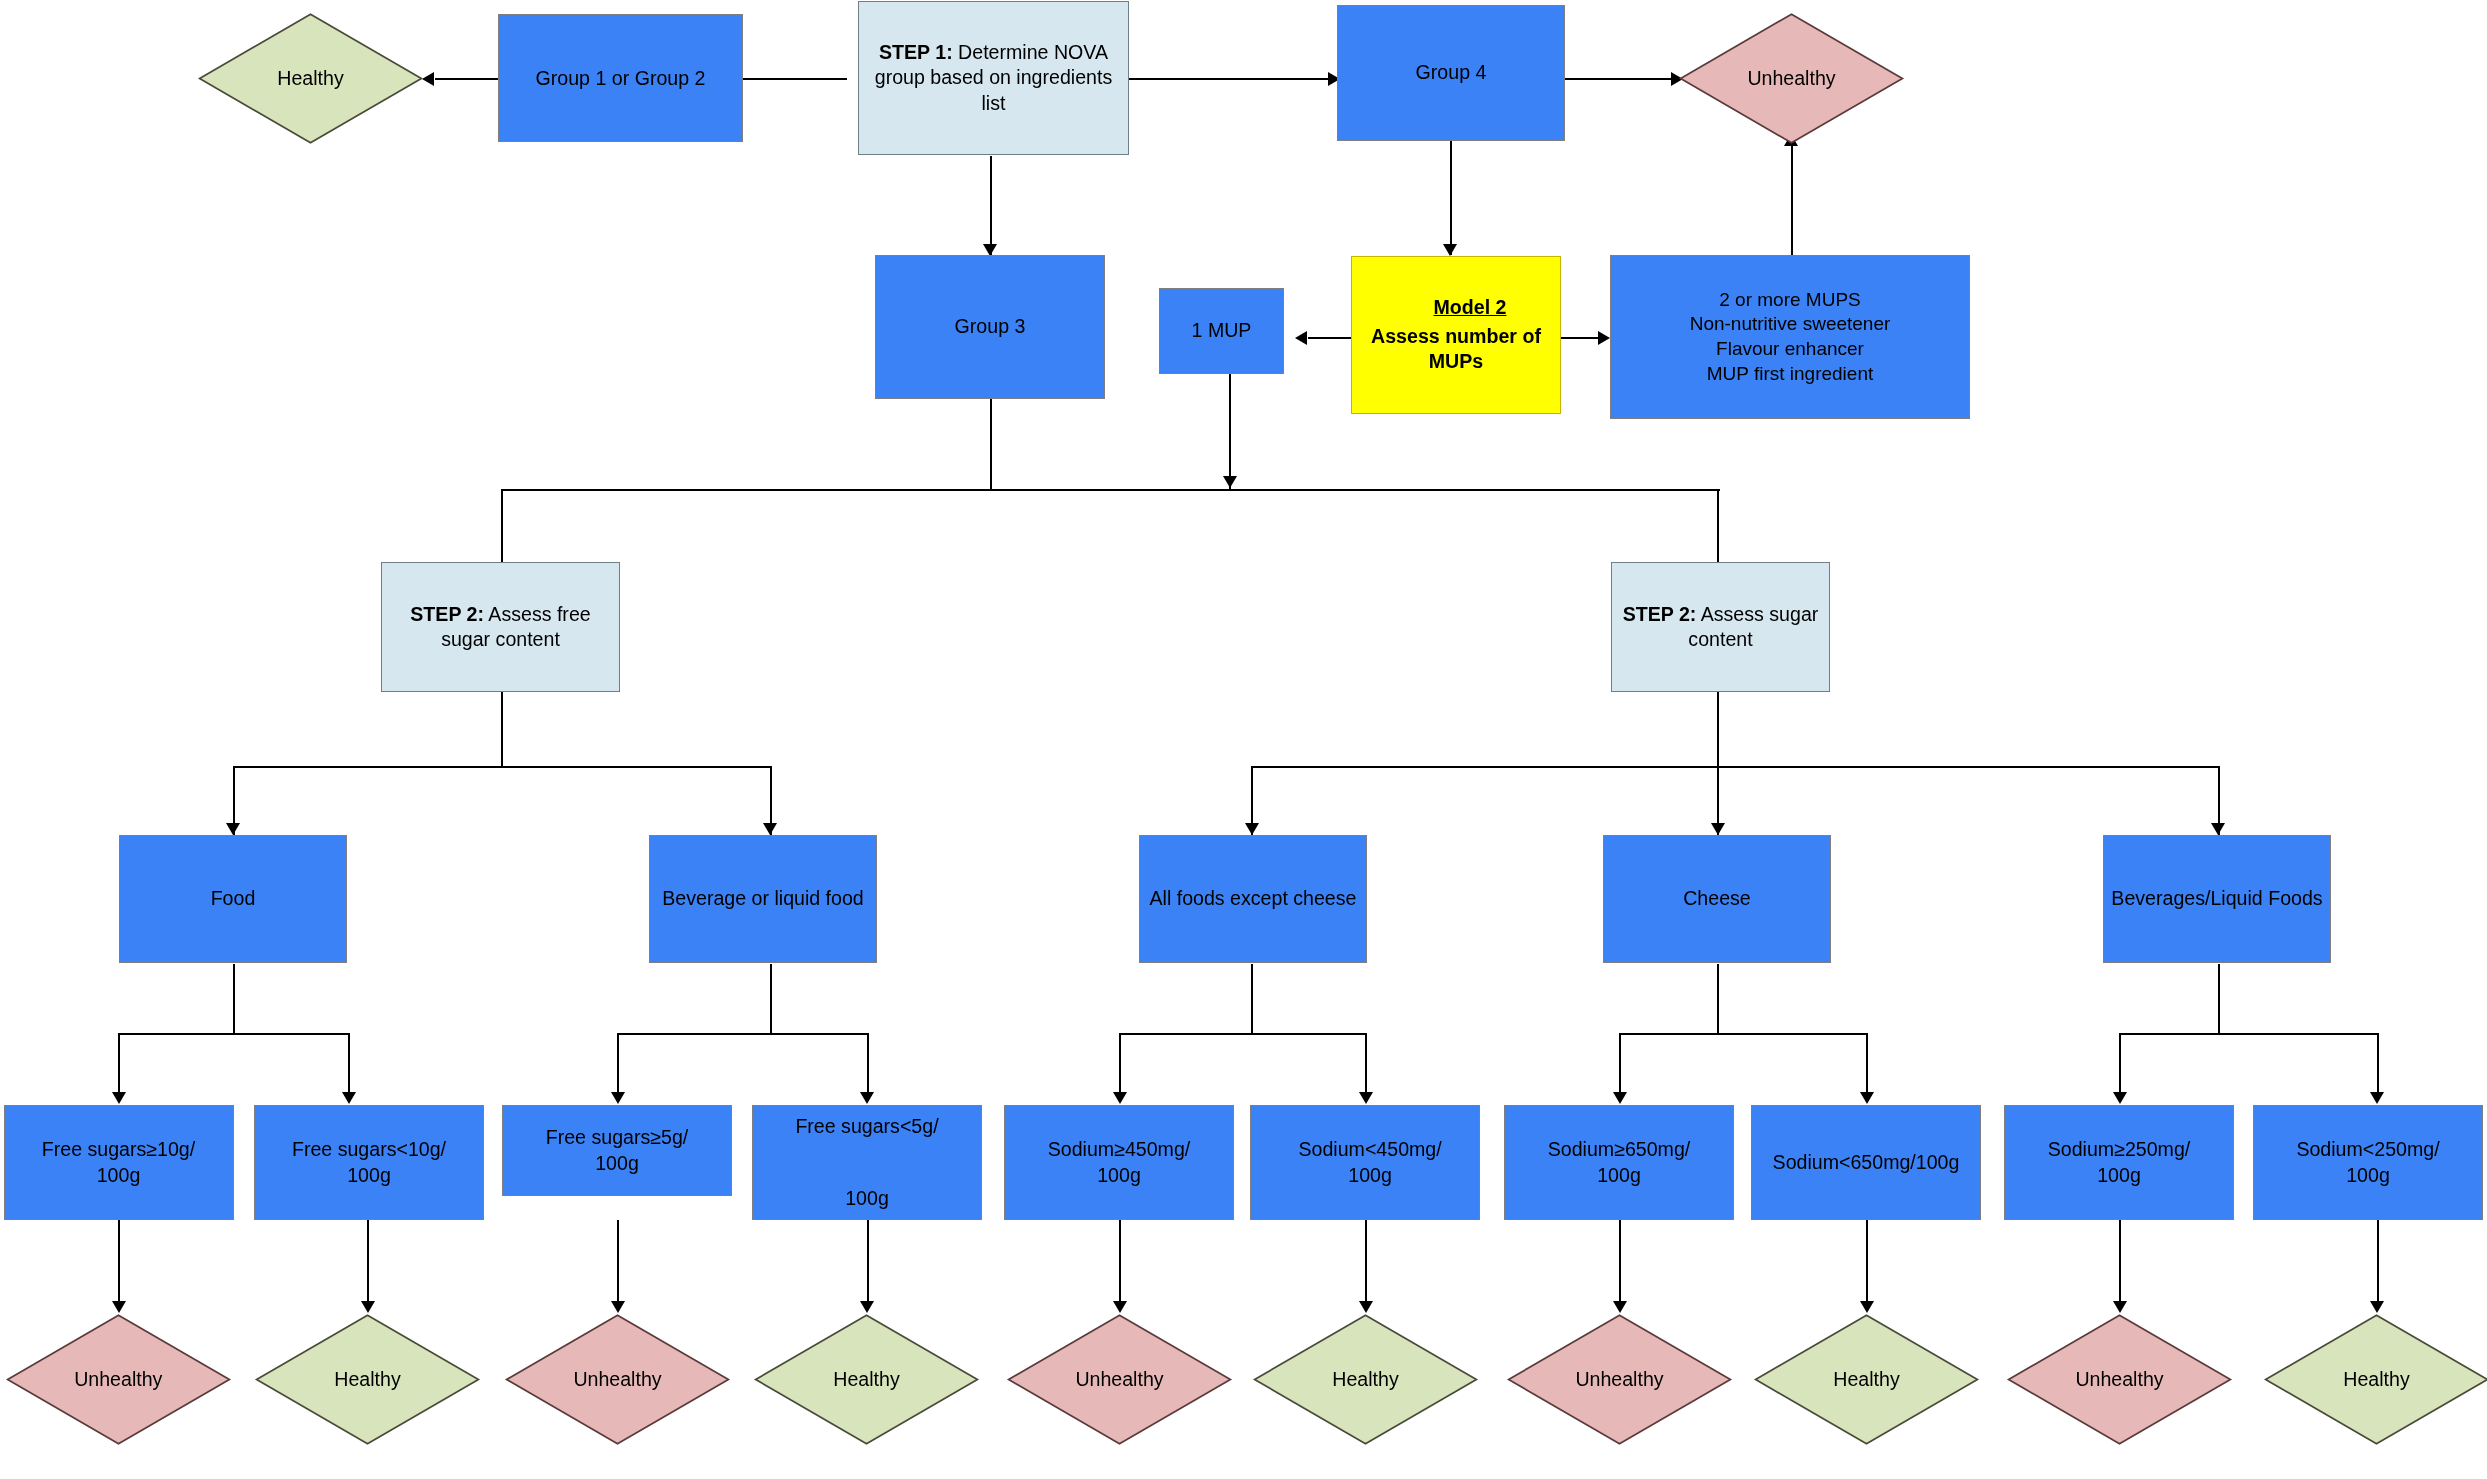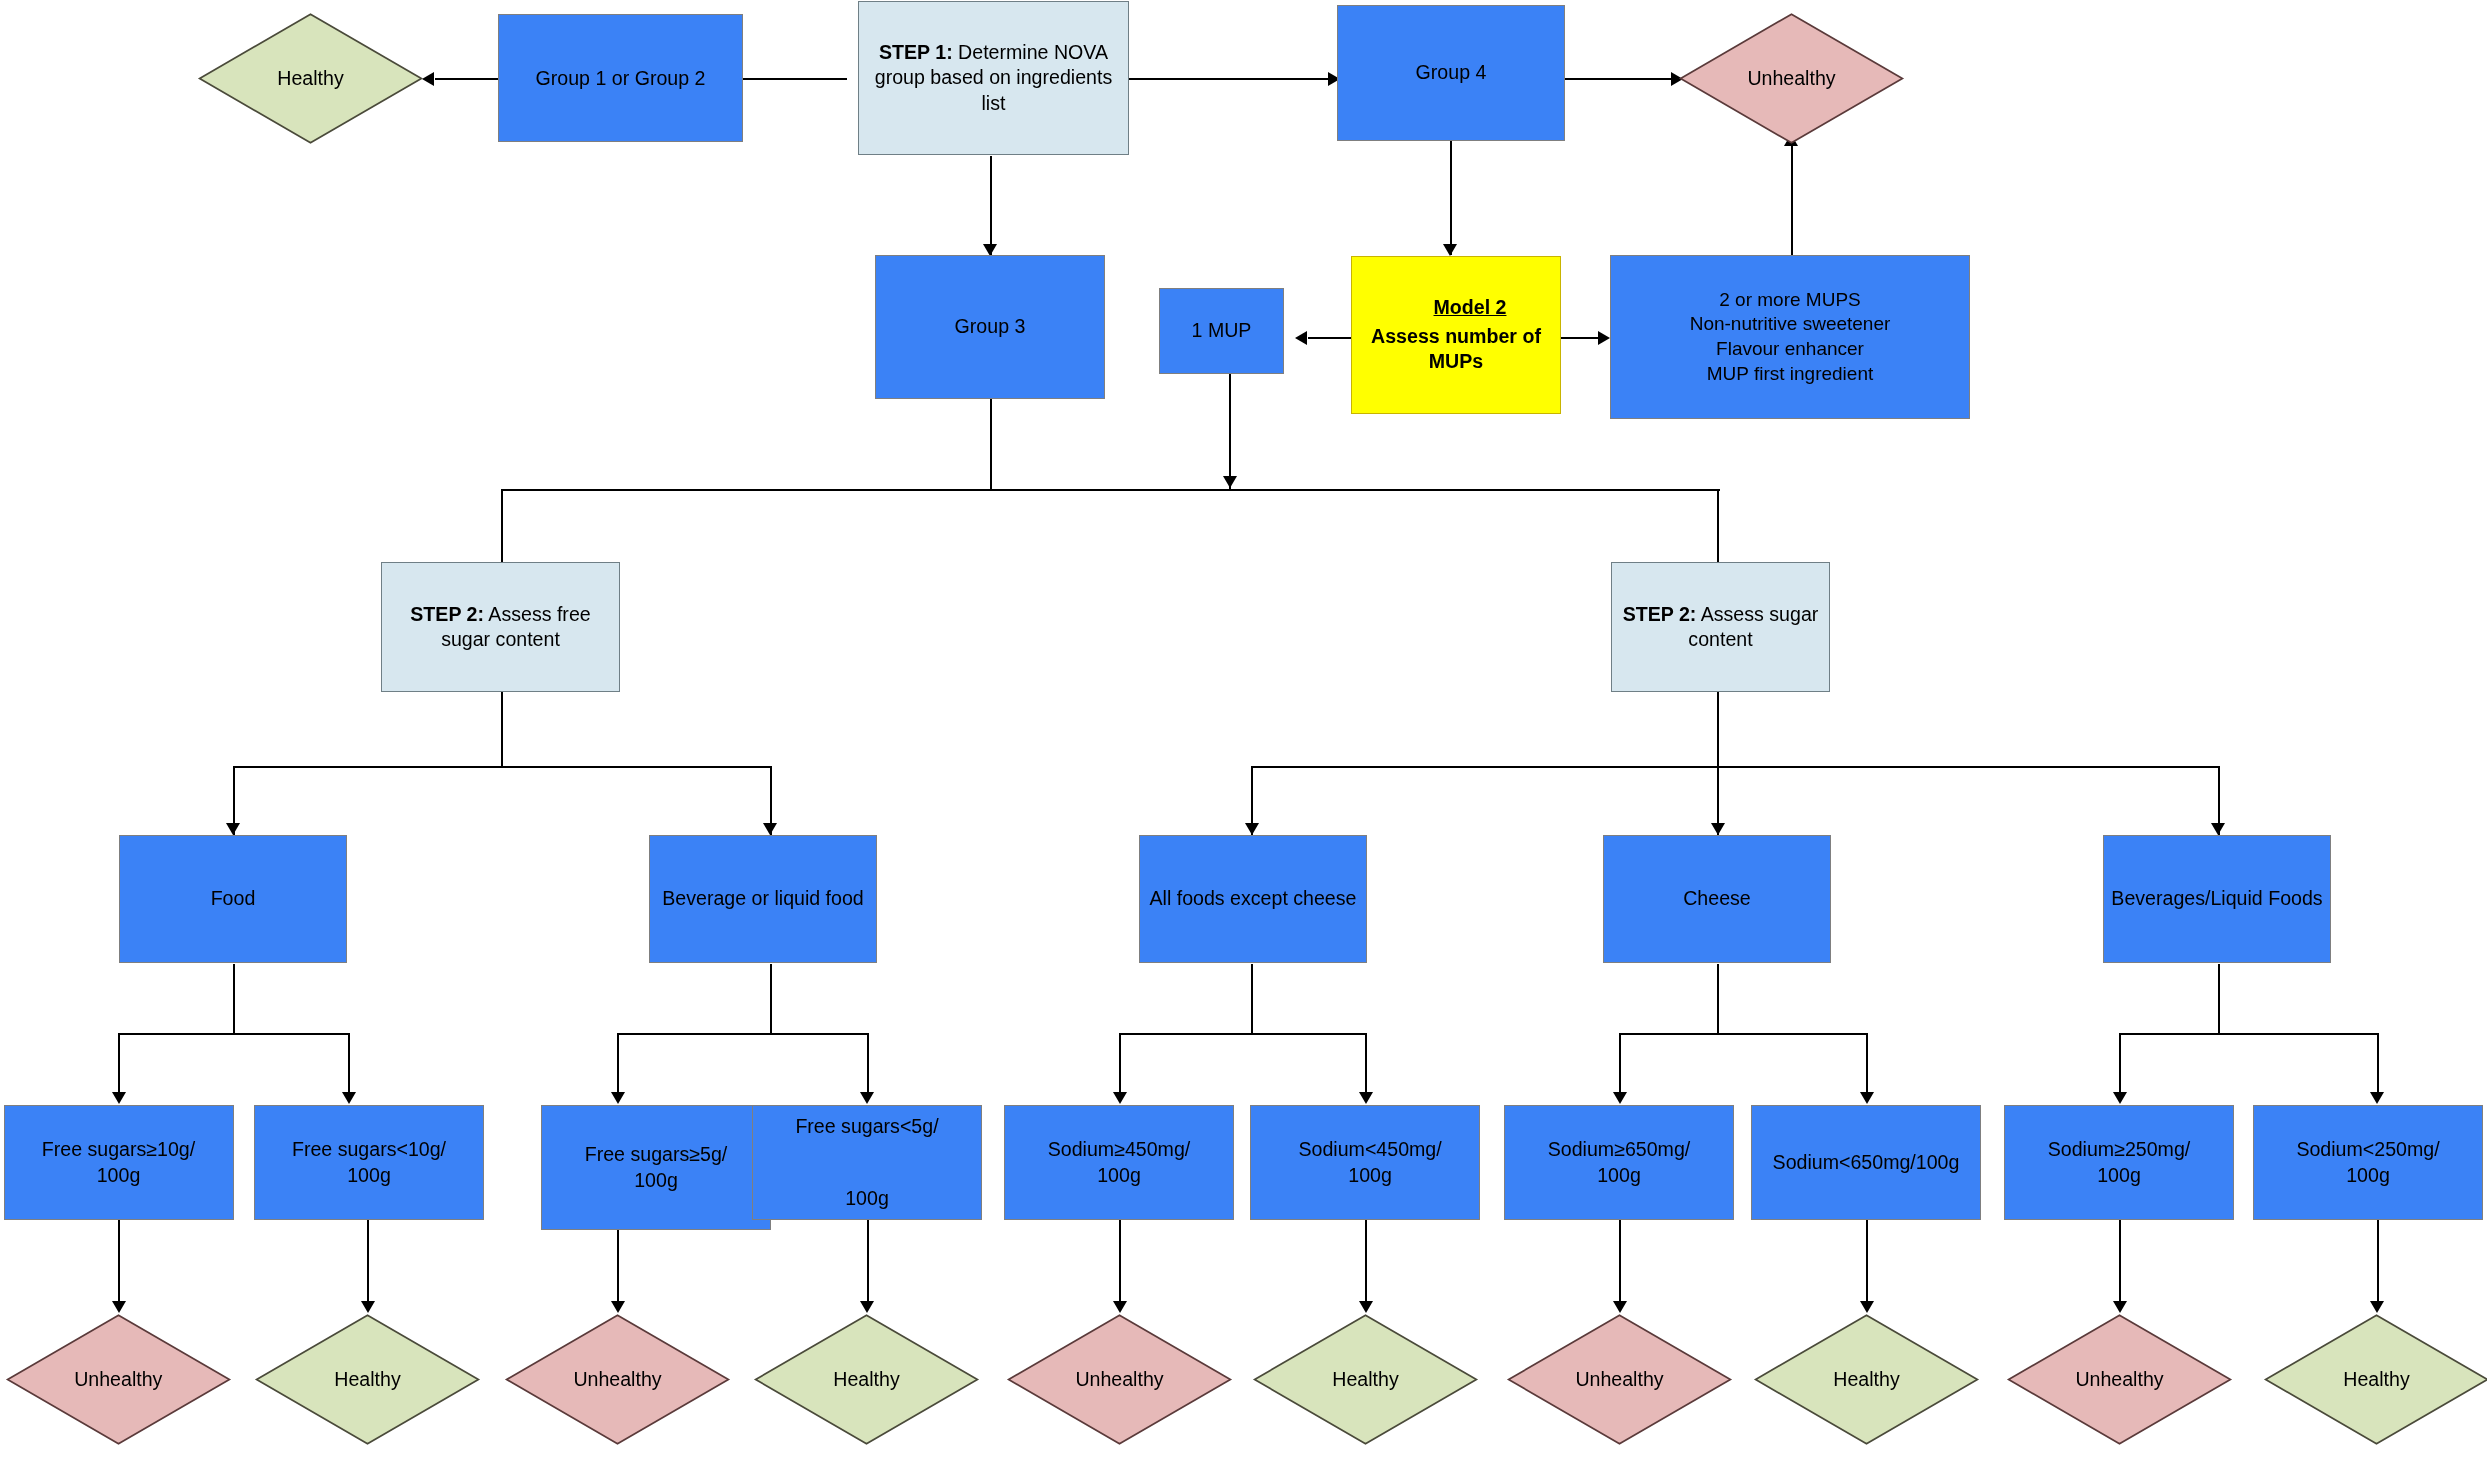--- a/index.html
+++ b/index.html
@@ -297,21 +297,21 @@
   </div>
 
   <div class="node box" style="left:3.5px; top:1105px; width:230px; height:115px; flex-direction:column;">
     <span class="nodetext">Free sugars≥10g/</span>
     <span class="nodetext">100g</span>
   </div>
   <div class="node box" style="left:254px; top:1105px; width:230px; height:115px; flex-direction:column;">
     <span class="nodetext">Free sugars&lt;10g/</span>
     <span class="nodetext">100g</span>
   </div>
-  <div class="node box" style="left:502px; top:1105px; width:230px; height:125px; flex-direction:column;margin-left:39px;">
+  <div class="node box" style="left:502px; top:1105px; width:230px; height:91px; flex-direction:column;">
     <span class="nodetext">Free sugars≥5g/</span>
     <span class="nodetext">100g</span>
   </div>
   <div class="node box" style="left:752px; top:1105px; width:230px; height:115px; flex-direction:column;gap:46px;">
     <span class="nodetext">Free sugars&lt;5g/</span>
     <span class="nodetext">100g</span>
   </div>
   <div class="node box" style="left:1004px; top:1105px; width:230px; height:115px; flex-direction:column;">
     <span class="nodetext">Sodium≥450mg/</span>
     <span class="nodetext">100g</span>

